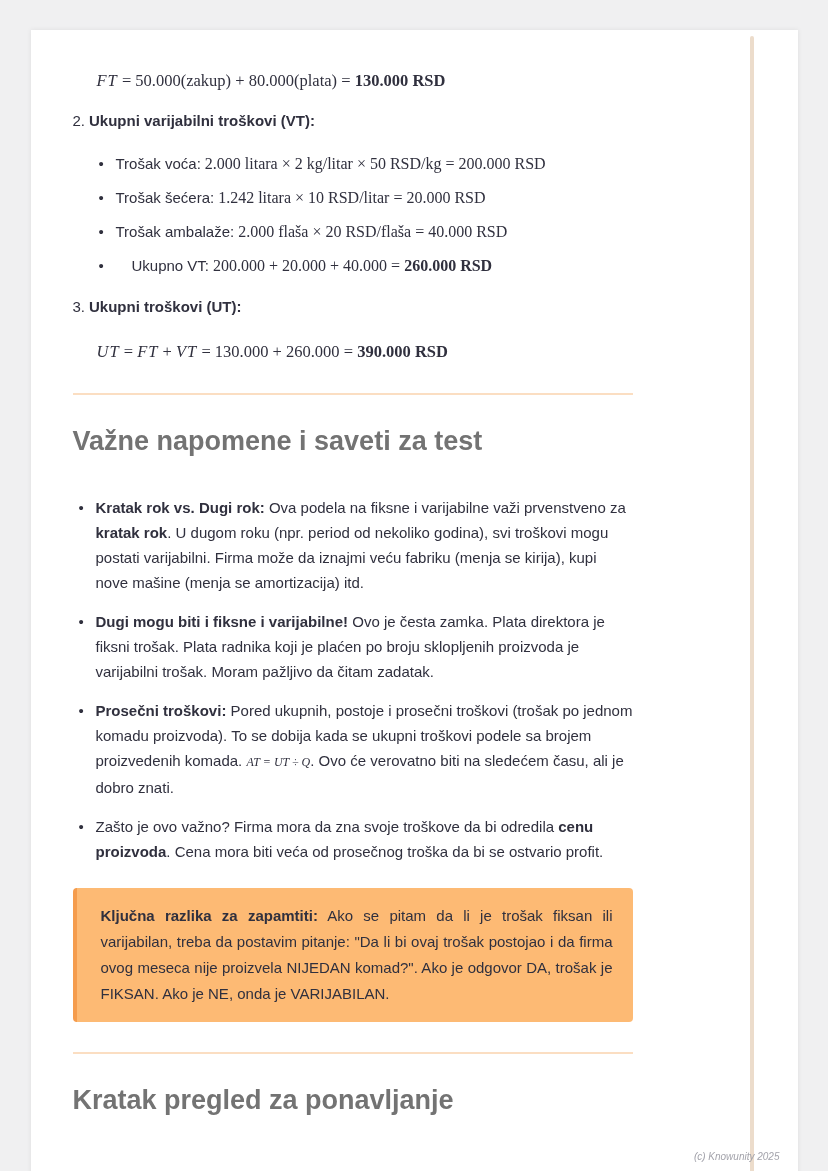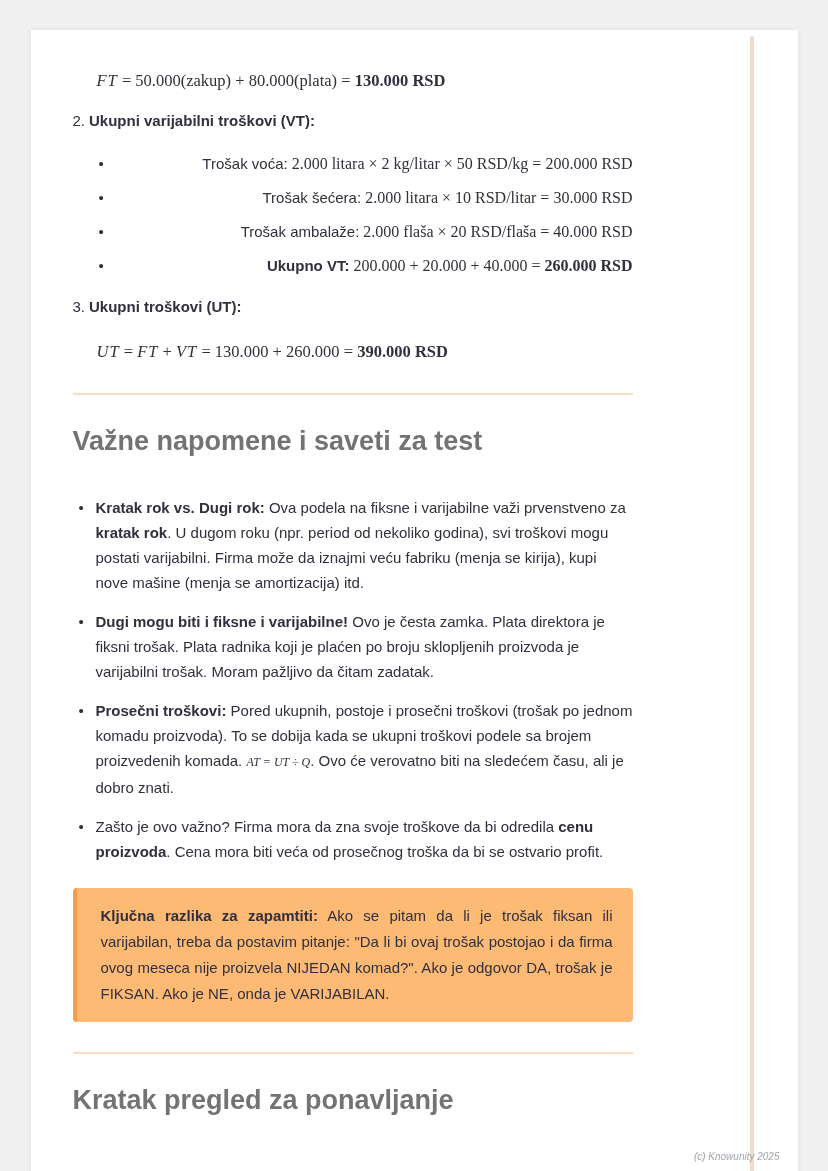--- a/index.html
+++ b/index.html
@@ -50,37 +50,36 @@
   .ord-item {
     margin-top: 17px;
     line-height: 24px;
   }
   .ord-item .num { font-weight: normal; margin-right: 4px; }
   .ord-item .ttl { font-weight: bold; }
   
   .vt-list {
     list-style: none;
     margin: 20px 0 18px 20px;
-    text-align: right;
   }
   .vt-list li {
     position: relative;
     padding-left: 23px;
     margin-bottom: 12px;
     line-height: 22px;
   }
   .vt-list li::before {
     content: "•";
     position: absolute;
     left: 6px;
     top: 0;
     font-size: 15px;
     color: #30303e;
   }
-  .vt-list .bold { font-weight: bold; }
+  .vt-list .bold { font-weight: normal; margin-left: 16px; }
   .formula-block { margin-top: 22px; }
   .divider {
     height: 2px;
     background: #fbdec2;
     border: none;
     margin: 30px 0 0 0;
     width: 560px;
   }
   h2.section-heading {
     font-size: 27px;
@@ -135,21 +134,21 @@
   <div class="edge-bar"></div>
 
   <p class="formula"><span class="var">FT</span><span> = 50.000(zakup) + 80.000(plata) = </span><strong>130.000 RSD</strong></p>
 
   <div class="ord-item">
     <span class="num">2.</span><span class="ttl">Ukupni varijabilni troškovi (VT):</span>
   </div>
 
   <ul class="vt-list">
     <li><span>Trošak voća:</span><span class="math"> 2.000 litara × 2 kg/litar × 50 RSD/kg = 200.000 RSD</span></li>
-    <li><span>Trošak šećera:</span><span class="math"> 2.000 litara × 10 RSD/litar = 30.000 RSD</span></li>
+    <li><span>Trošak šećera:</span><span class="math"> 1.242 litara × 10 RSD/litar = 20.000 RSD</span></li>
     <li><span>Trošak ambalaže:</span><span class="math"> 2.000 flaša × 20 RSD/flaša = 40.000 RSD</span></li>
     <li><span class="bold">Ukupno VT:</span><span class="math"> 200.000 + 20.000 + 40.000 = </span><strong class="math">260.000 RSD</strong></li>
   </ul>
 
   <div class="ord-item">
     <span class="num">3.</span><span class="ttl">Ukupni troškovi (UT):</span>
   </div>
 
   <p class="formula formula-block"><span class="var">UT</span><span> = </span><span class="var">FT</span><span> + </span><span class="var">VT</span><span> = 130.000 + 260.000 = </span><strong>390.000 RSD</strong></p>
 

